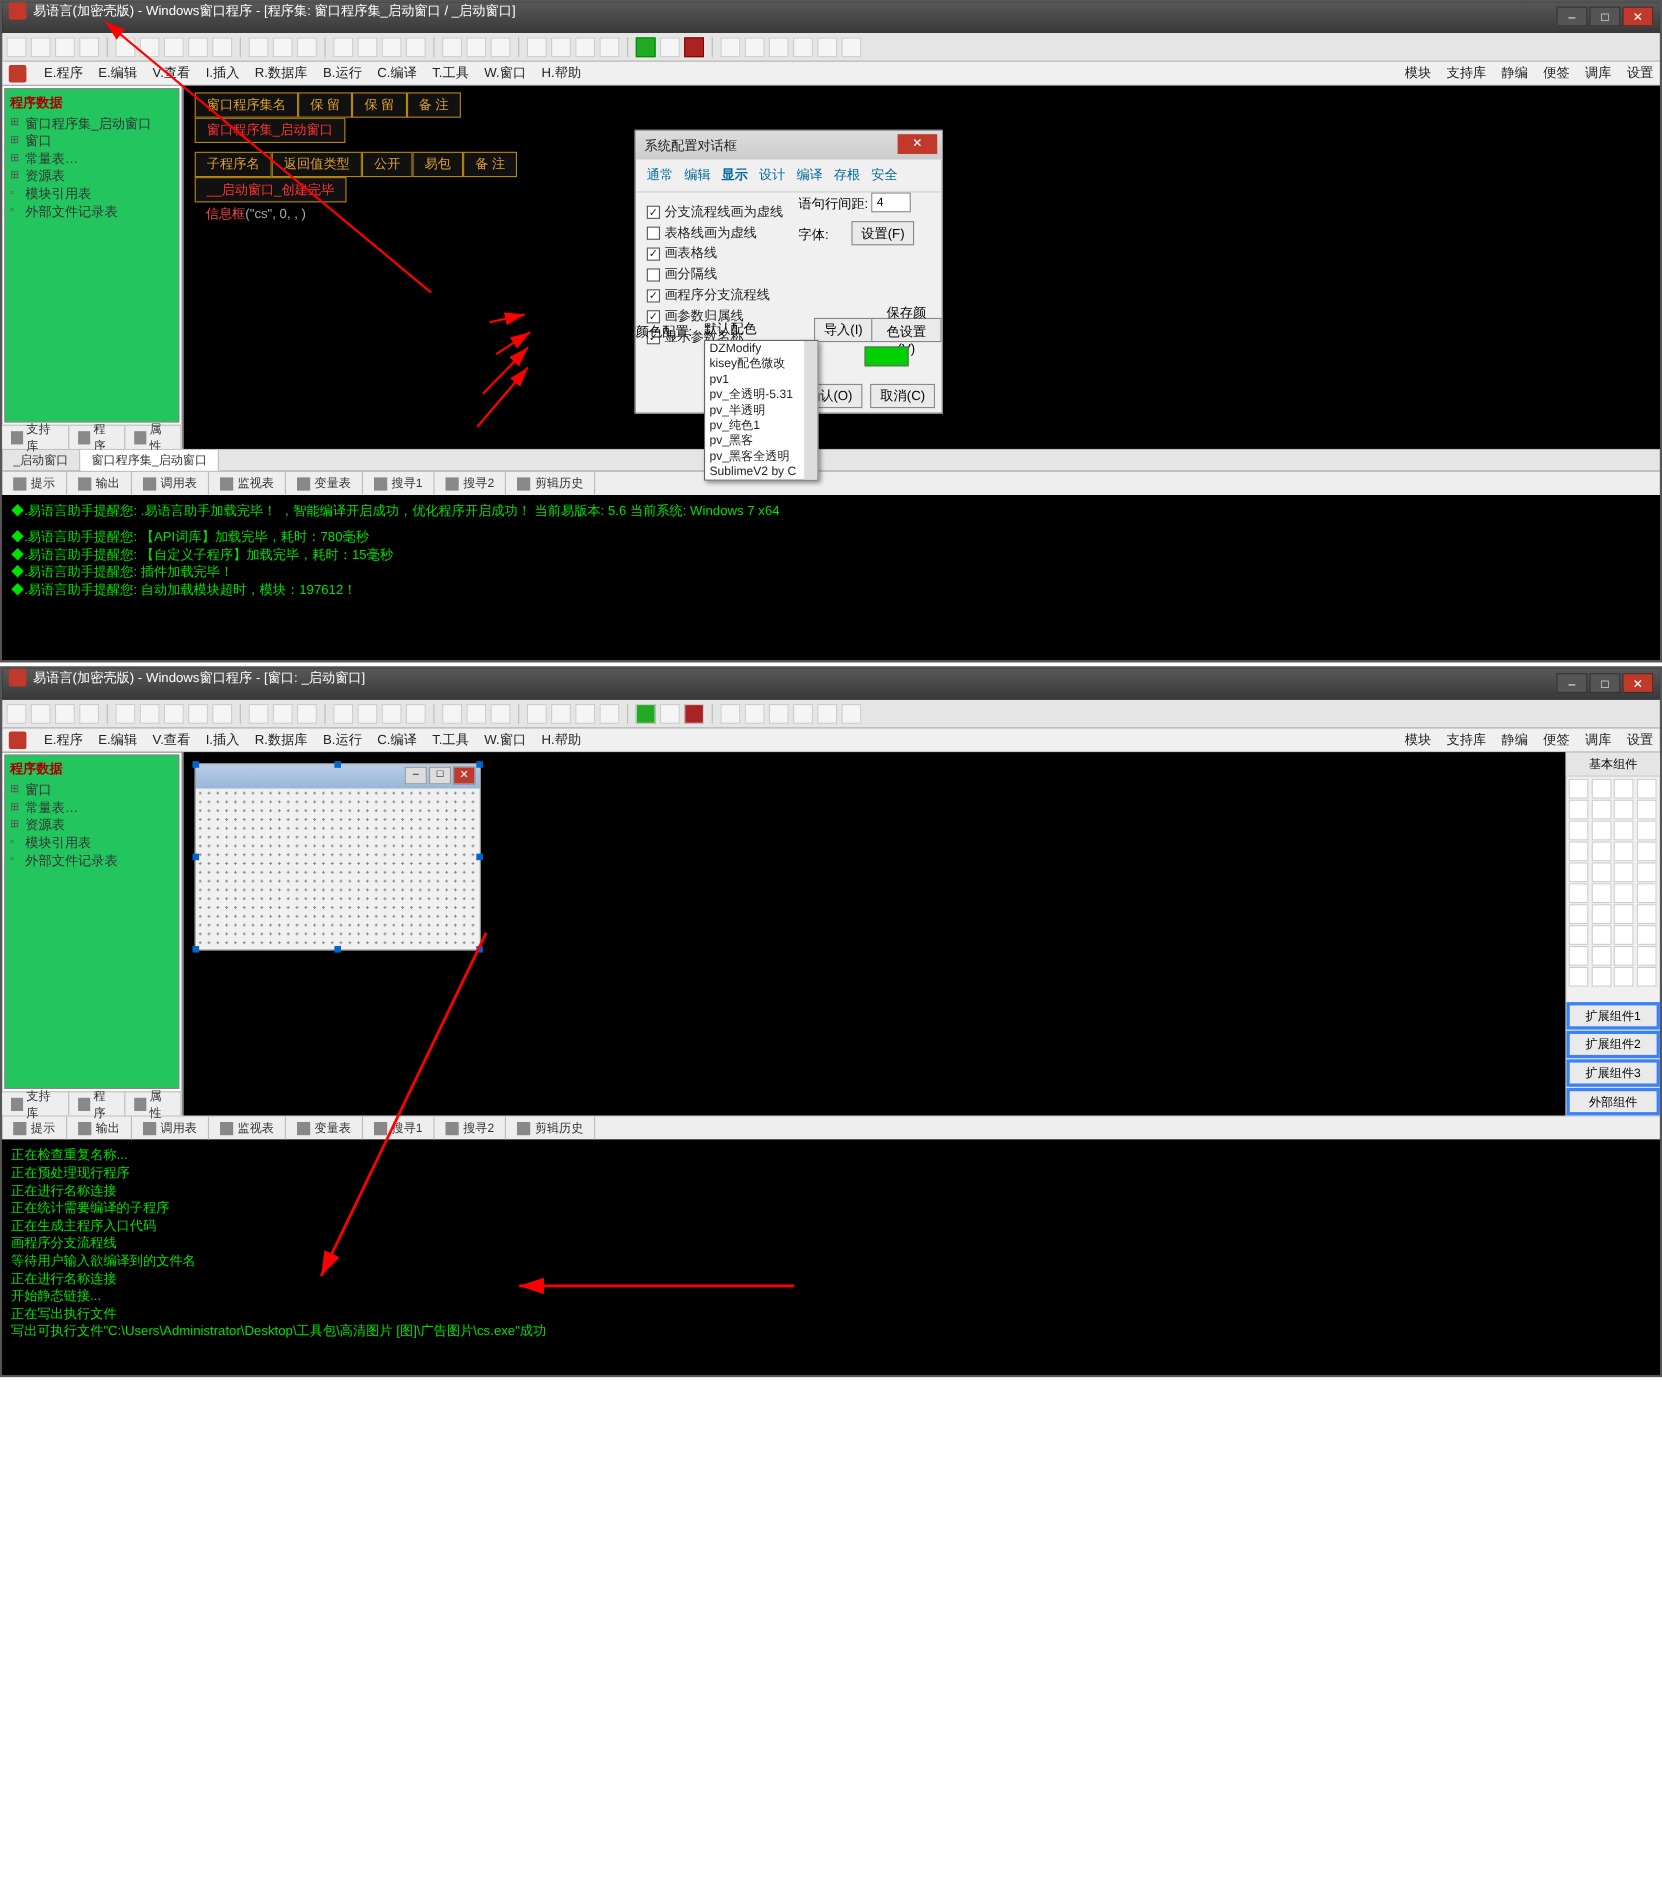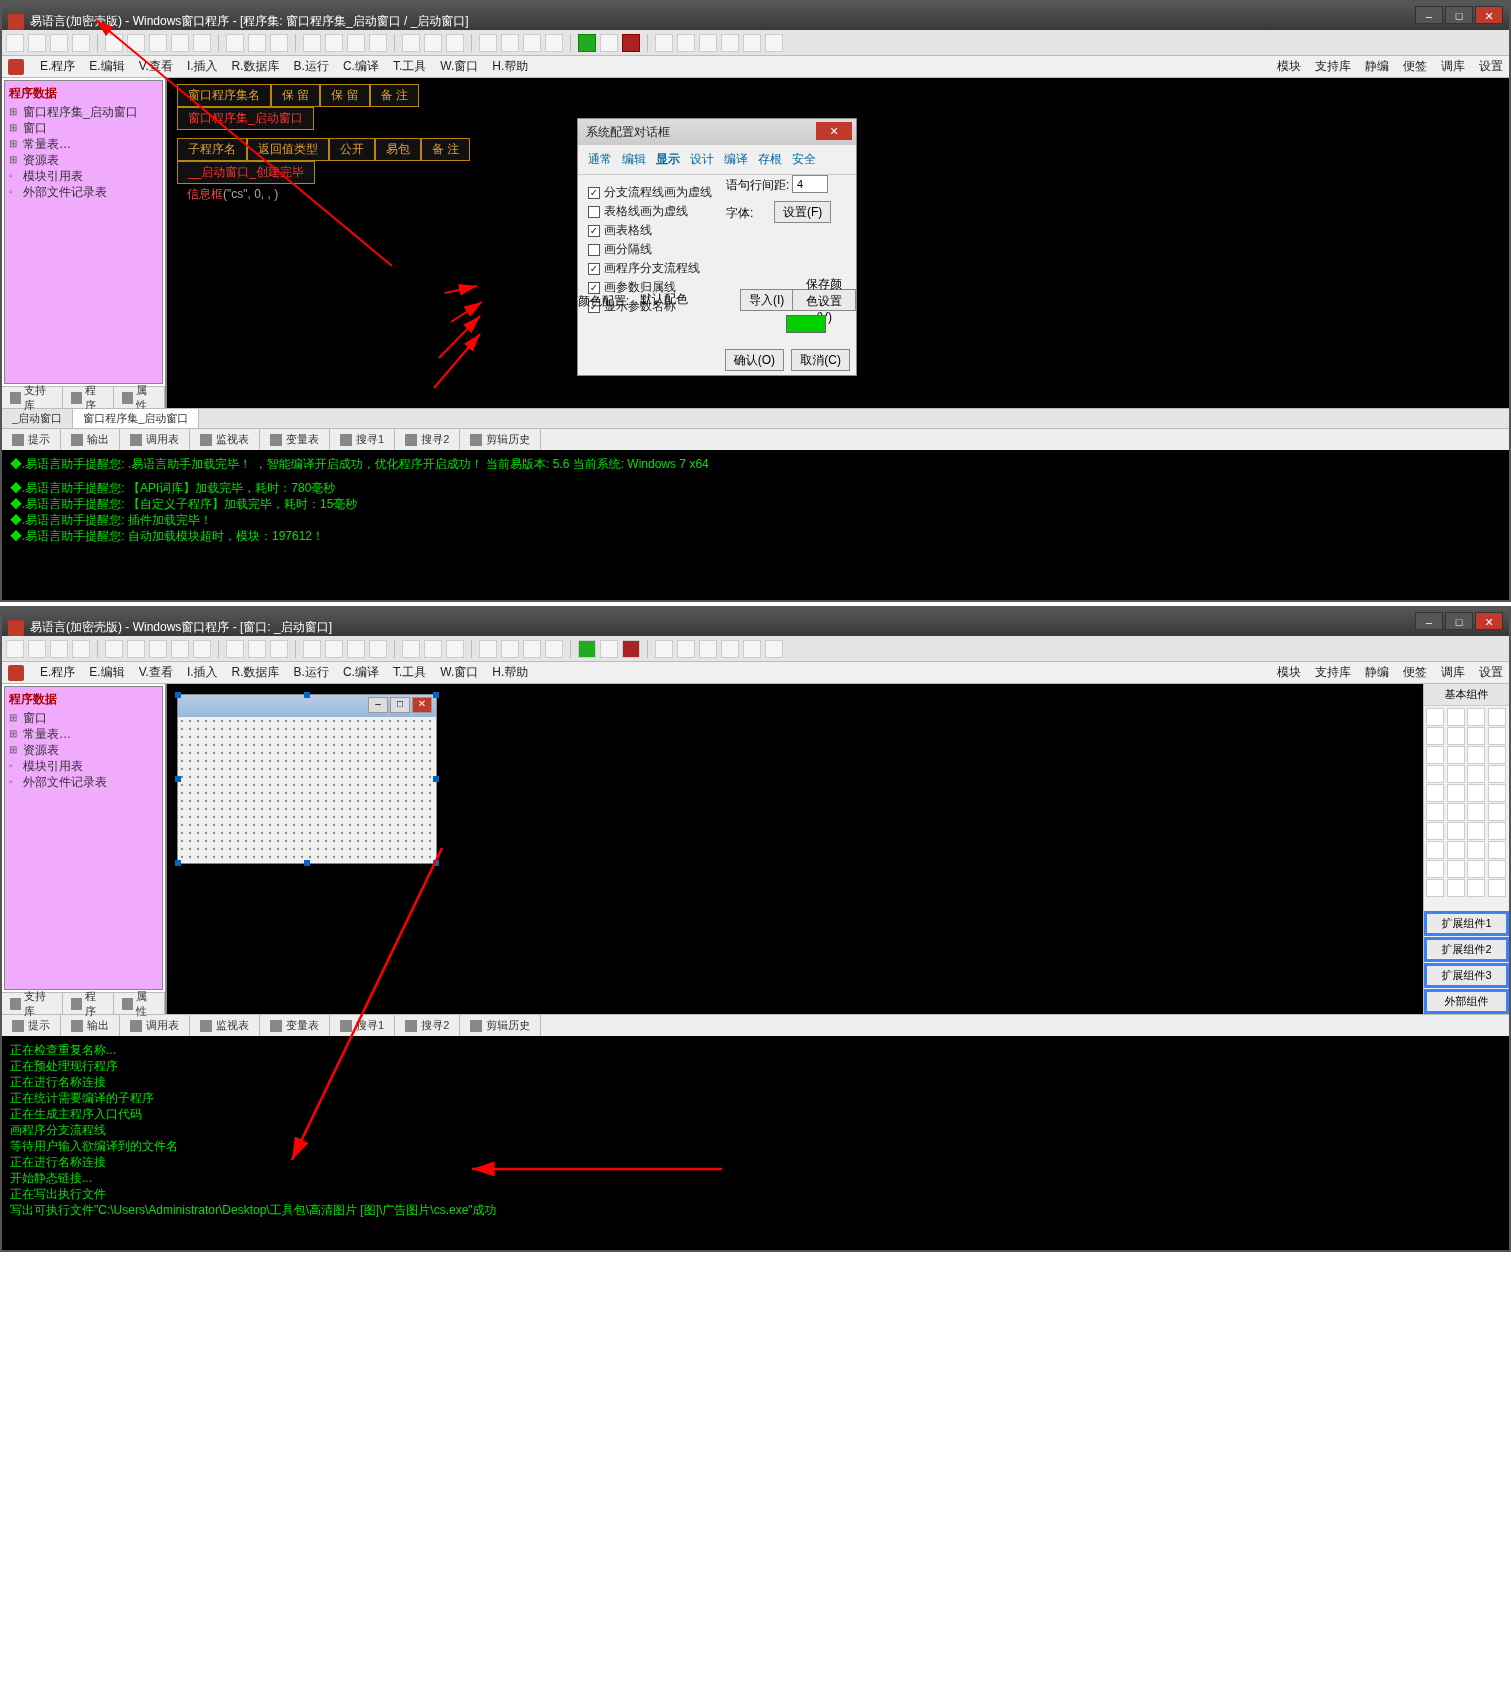--- a/index.html
+++ b/index.html
@@ -2,39 +2,39 @@
 <html><head>
 <meta charset="utf-8">
 <style>
 * { box-sizing: border-box; margin: 0; padding: 0; font-family: "Microsoft YaHei", Tahoma, sans-serif; }
 body { background: #fff; }
 .stack { display: flex; flex-direction: column; gap: 4px; }
 
 .ide-window { border: 2px solid #555; background: #000; position: relative; }
 
 
-.titlebar { height: 28px; background: linear-gradient(#585858,#383838); display: flex; align-items: flex-end; color: #fff; font-size: 12px; padding-left: 6px; position: relative; }
+.titlebar { height: 28px; background: linear-gradient(#585858,#383838); display: flex; align-items: flex-start; color: #fff; font-size: 12px; padding-left: 6px; position: relative; }
 .titlebar .logo { width: 16px; height: 16px; background: #c0392b; border-radius: 2px; margin-right: 6px; display: inline-block; }
 .titlebar .winbtns { position: absolute; right: 6px; top: 4px; display: flex; gap: 2px; }
 .winbtn { width: 28px; height: 18px; background: #555; color: #fff; font-size: 11px; text-align: center; line-height: 18px; border: 1px solid #333; }
 .winbtn.close { background: #c0392b; }
 
 
 .toolrow { height: 26px; background: #e5e5e5; border-bottom: 1px solid #bbb; display: flex; align-items: center; padding: 0 4px; gap: 4px; font-size: 11px; color: #333; }
 .toolrow .tbtn { width: 18px; height: 18px; background: #f5f5f5; border: 1px solid #ccc; display: inline-block; }
 .toolrow .sep { width: 1px; height: 18px; background: #bbb; margin: 0 3px; }
 
 
 .menurow { height: 22px; background: #f0f0f0; border-bottom: 1px solid #bbb; display: flex; align-items: center; padding: 0 6px; font-size: 12px; color: #222; gap: 14px; }
 .menurow .logo2 { width: 16px; height: 16px; background: #c0392b; border-radius: 2px; margin-right: 2px; }
 
 
 .ide-body { display: flex; height: 330px; background: #000; }
 .sidepanel { width: 165px; background: #fff; border-right: 2px solid #888; display: flex; flex-direction: column; }
-.sidepanel .treearea { flex: 1; background: #f0abfc; border: 1px solid #888; margin: 2px; padding: 4px; font-size: 12px; color: #333; }
+.sidepanel .treearea { flex: 1; background: #22c55e; border: 1px solid #888; margin: 2px; padding: 4px; font-size: 12px; color: #333; }
 .tree-title { color: #a00; font-weight: bold; margin-bottom: 2px; }
 .tree-item { padding-left: 14px; line-height: 16px; position: relative; }
 .tree-item::before { content: "⊞"; position: absolute; left: 0; top: 0; font-size: 10px; color: #555; }
 .tree-leaf::before { content: "▫"; }
 .sidepanel .bottabs { height: 22px; display: flex; border-top: 1px solid #bbb; background: #eee; }
 .bottab { padding: 2px 8px; font-size: 11px; border-right: 1px solid #bbb; color: #333; display: flex; align-items: center; gap: 3px; }
 .bottab .ic { width: 12px; height: 12px; background: #888; display: inline-block; }
 
 .mainarea { flex: 1; background: #000; position: relative; display: flex; flex-direction: column; }
 
@@ -291,20 +291,32 @@
 
           <div style="position:absolute; left:0; top:118px; font-size:12px;">颜色配置:</div>
           <div class="combo" style="position:absolute; left:62px; top:116px; width:90px;">默认配色</div>
           <button class="wbtn" style="position:absolute; left:162px; top:114px;">导入(I)</button>
           <button class="wbtn" style="position:absolute; left:214px; top:114px;">保存颜色设置(V)</button>
 
           <div class="combo" style="position:absolute; left:0; top:140px; width:140px;"></div>
           <div class="combo" style="position:absolute; left:150px; top:140px; width:50px;"></div>
           <div style="position:absolute; left:208px; top:140px; width:40px; height:18px; background:#00d000; border:1px solid #666;"></div>
 
+          <div class="dropdown" style="top:134px; left:62px;">
+            <div class="scrollstub"></div>
+            <div class="opt">DZModify</div>
+            <div class="opt">kisey配色微改</div>
+            <div class="opt">pv1</div>
+            <div class="opt">pv_全透明-5.31</div>
+            <div class="opt">pv_半透明</div>
+            <div class="opt">pv_纯色1</div>
+            <div class="opt">pv_黑客</div>
+            <div class="opt">pv_黑客全透明</div>
+            <div class="opt">SublimeV2 by C</div>
+          </div>
 
           <button class="wbtn" style="position:absolute; right:72px; bottom:4px;">确认(O)</button>
           <button class="wbtn" style="position:absolute; right:6px; bottom:4px;">取消(C)</button>
         </div>
       </div>
 
       <div style="flex:1"></div>
     </div>
   </div>
 

